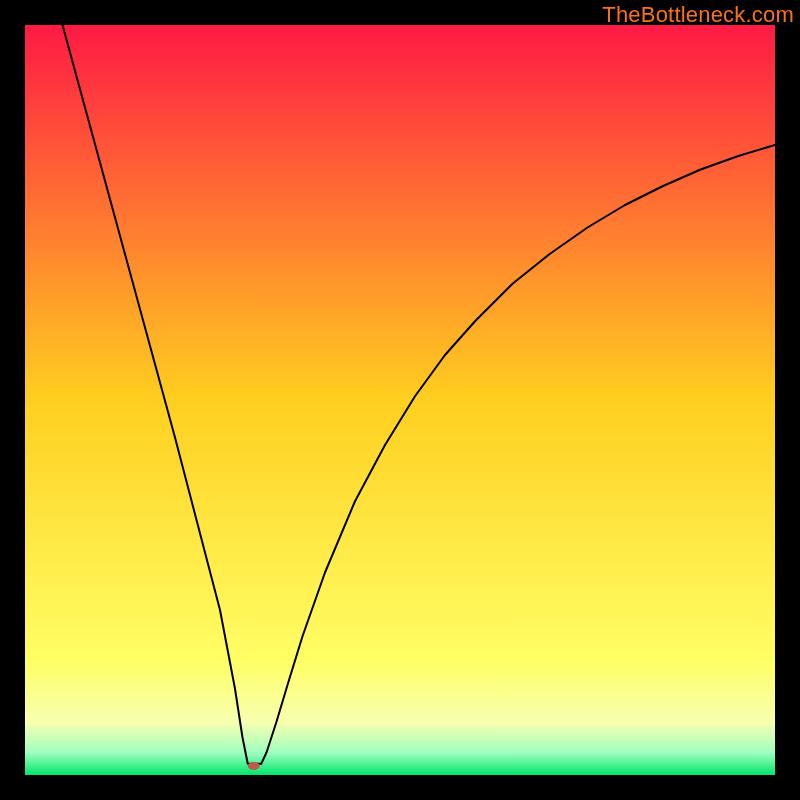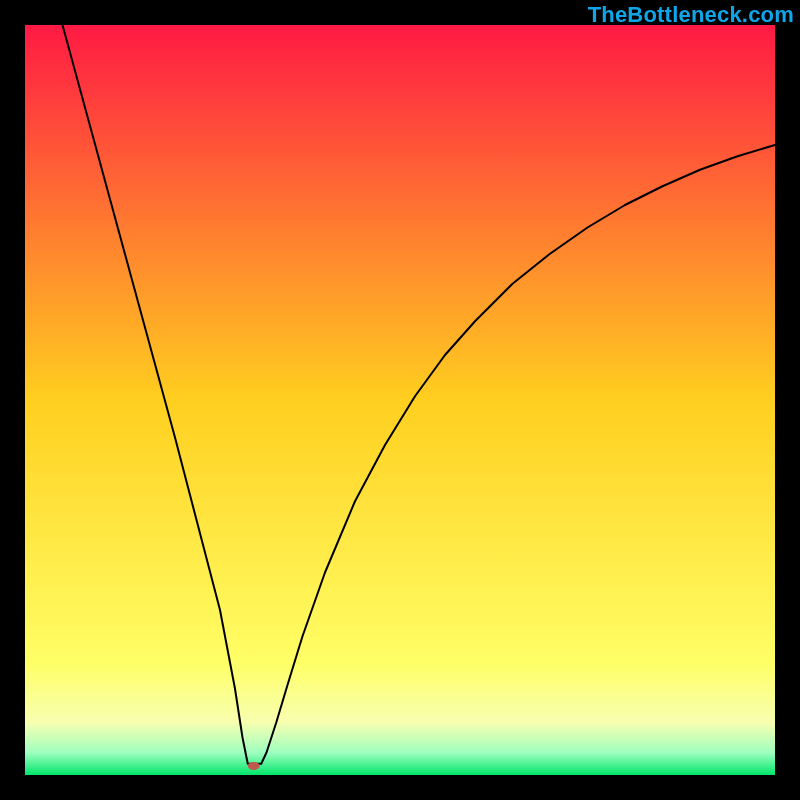--- a/index.html
+++ b/index.html
@@ -23,23 +23,23 @@
     position: absolute;
     left: 0;
     top: 0;
     width: 750px;
     height: 750px;
   }
   .watermark {
     position: absolute;
     top: 2px;
     right: 6px;
-    color: #0ea5e9;
+    color: #f97316;
     font-size: 22px;
-    font-weight: 700;
+    font-weight: 400;
     letter-spacing: 0.2px;
     user-select: none;
     text-align: center;
   }
 </style>
 </head>
 <body>
 
 <div class="frame">
   <svg class="plot-area" viewBox="0 0 750 750" preserveAspectRatio="none">

